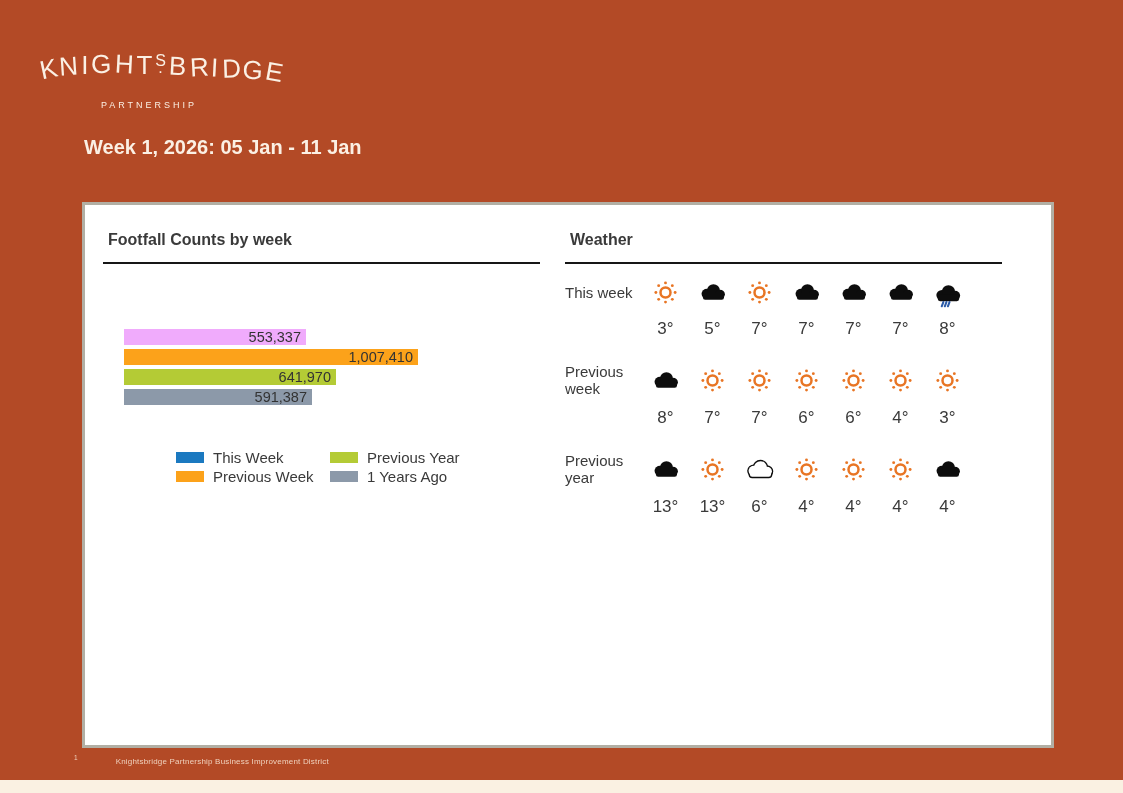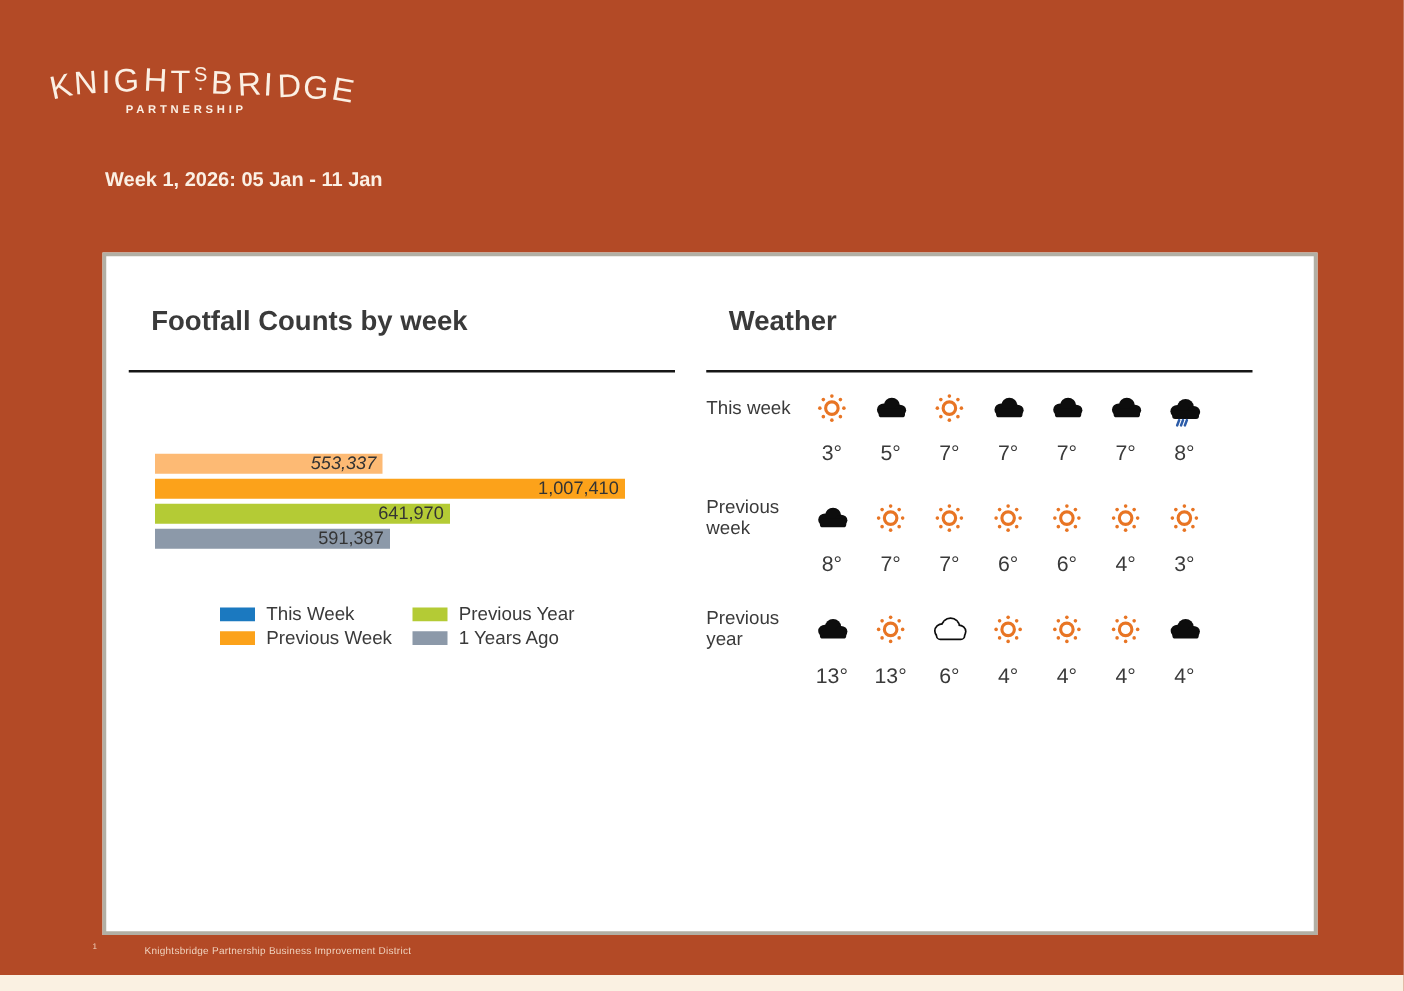--- a/index.html
+++ b/index.html
@@ -7,31 +7,31 @@
   .page { position:relative; width:1123px; height:793px; background:#B34A26; overflow:hidden; }
   .bottom-band { position:absolute; left:0; bottom:0; width:100%; height:13px; }
 
   
   .logo { position:absolute; left:38px; top:50px; width:222px; text-align:center; color:#FBF0E4; }
   .logo-word { font-size:26px; font-weight:400; letter-spacing:1px; white-space:nowrap; line-height:30px; }
   .logo-word .lt { display:inline-block; margin:0 1px; }
   .ls-wrap { position:relative; display:inline-block; width:14px; height:30px; vertical-align:bottom; }
   .ls { position:absolute; top:-4px; left:1px; font-size:16px; }
   .ldot { position:absolute; bottom:-3px; left:4px; font-size:16px; }
-  .logo-tagline { font-size:9px; font-weight:bold; letter-spacing:3px; margin-top:2px; }
+  .logo-tagline { font-size:9px; font-weight:normal; letter-spacing:3px; margin-top:20px; }
 
   
   .heading { position:absolute; left:84px; top:131px; color:#FBF0E4; }
   .heading-title { font-size:24px; font-weight:bold; letter-spacing:0.5px; }
-  .heading-subtitle { font-size:16px; font-weight:bold; margin-top:5px; }
+  .heading-subtitle { font-size:20px; font-weight:bold; margin-top:5px; }
 
   
   .card { position:absolute; left:82px; top:202px; width:966px; height:540px; background:#ffffff; border:3px solid #B2AFA4; }
   .section-title-block { width:437px; border-bottom:2.5px solid #161616; padding-bottom:8px; }
-  .section-title { margin:18px; font-size:22px; font-weight:bold; color:#3A3A3A; }
+  .section-title { margin:5px; font-size:16px; font-weight:bold; color:#3A3A3A; }
   .chart-section { position:absolute; left:18px; top:21px; width:437px; }
   .weather-section { position:absolute; left:480px; top:21px; width:440px; }
 
   
   .bars { margin:65px 0 0 21px; width:332px; }
   .bar-row { height:16px; margin-bottom:4px; }
   .bar { height:16px; display:flex; align-items:center; justify-content:flex-end; padding-right:5px; box-sizing:border-box; font-size:14.5px; color:#333333; white-space:nowrap; }
   .legend { margin-top:44px; margin-left:73px; display:flex; }
   .legend-col { display:flex; flex-direction:column; gap:2px; }
   .legend-col.first { width:154px; }
@@ -73,31 +73,31 @@
   </div>
 
   <div class="card">
 
     <section class="chart-section">
       <div class="section-title-block">
         <h2 class="section-title">Footfall Counts by week</h2>
       </div>
       <div class="bars" id="bars">
           <div class="bar-row">
-            <div class="bar" style="width: 182px; background: #fdba74; font-style: italic;">
+            <div class="bar" style="width: 182px; background: #f0abfc;">
               <span>553,337</span>
             </div>
           </div>
           <div class="bar-row">
-            <div class="bar" style="width: 376px; background: rgb(252, 162, 26);">
+            <div class="bar" style="width: 294px; background: rgb(252, 162, 26);">
               <span>1,007,410</span>
             </div>
           </div>
           <div class="bar-row">
-            <div class="bar" style="width: 236px; background: rgb(180, 203, 53);">
+            <div class="bar" style="width: 212px; background: rgb(180, 203, 53);">
               <span>641,970</span>
             </div>
           </div>
           <div class="bar-row">
             <div class="bar" style="width: 188px; background: rgb(140, 153, 169);">
               <span>591,387</span>
             </div>
           </div>
         </div>
       <div class="legend" id="legend">

